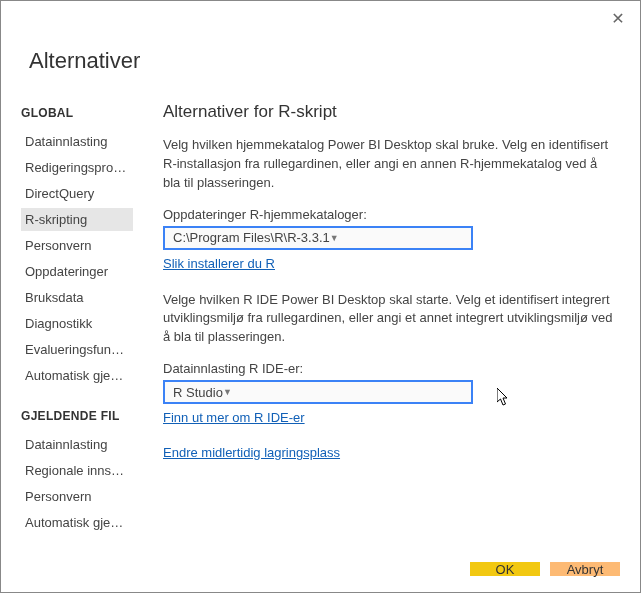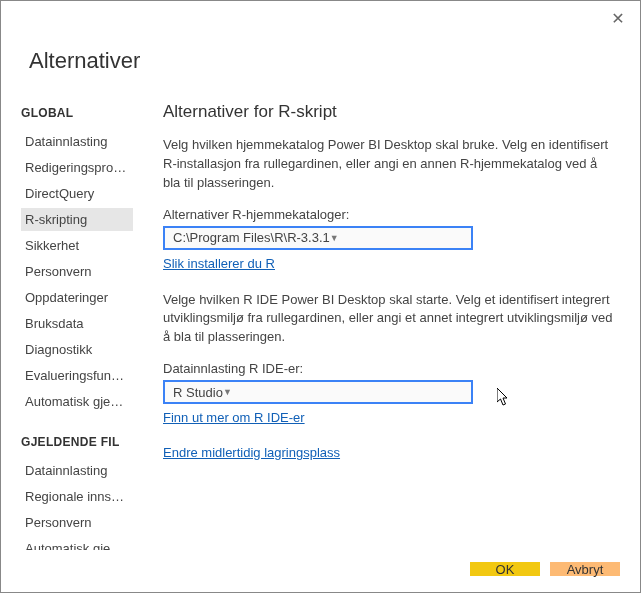--- a/index.html
+++ b/index.html
@@ -152,42 +152,41 @@
   <div class="dialog-title">Alternativer</div>
 
   <div class="body">
     <div class="sidebar">
       <div class="section-header">GLOBAL</div>
       <div id="global-list">
           <div class="nav-item">Datainnlasting</div>
           <div class="nav-item">Redigeringsprogr…</div>
           <div class="nav-item">DirectQuery</div>
           <div class="nav-item selected">R-skripting</div>
-          <div class="nav-item">Sikkerhet</div>
           <div class="nav-item">Personvern</div>
           <div class="nav-item">Oppdateringer</div>
           <div class="nav-item">Bruksdata</div>
           <div class="nav-item">Diagnostikk</div>
           <div class="nav-item">Evalueringsfunksj…</div>
           <div class="nav-item">Automatisk gjeno…</div>
         </div>
       <div class="section-header second">GJELDENDE FIL</div>
       <div id="current-file-list">
           <div class="nav-item">Datainnlasting</div>
           <div class="nav-item">Regionale innstilli…</div>
           <div class="nav-item">Personvern</div>
           <div class="nav-item">Automatisk gjeno…</div>
         </div>
     </div>
 
     <div class="content">
       <div class="content-title">Alternativer for R-skript</div>
       <div class="desc">Velg hvilken hjemmekatalog Power BI Desktop skal bruke. Velg en identifisert R-installasjon fra rullegardinen, eller angi en annen R-hjemmekatalog ved å bla til plasseringen.</div>
 
-      <div class="field-label">Alternativer R-hjemmekataloger:</div>
+      <div class="field-label">Oppdateringer R-hjemmekataloger:</div>
       <div class="select">
         <span>C:\Program Files\R\R-3.3.1</span>
         <span class="chev">▼</span>
       </div>
       <a class="link">Slik installerer du R</a>
 
       <div class="spacer-md"></div>
 
       <div class="desc">Velge hvilken R IDE Power BI Desktop skal starte. Velg et identifisert integrert utviklingsmiljø fra rullegardinen, eller angi et annet integrert utviklingsmiljø ved å bla til plasseringen.</div>
 

